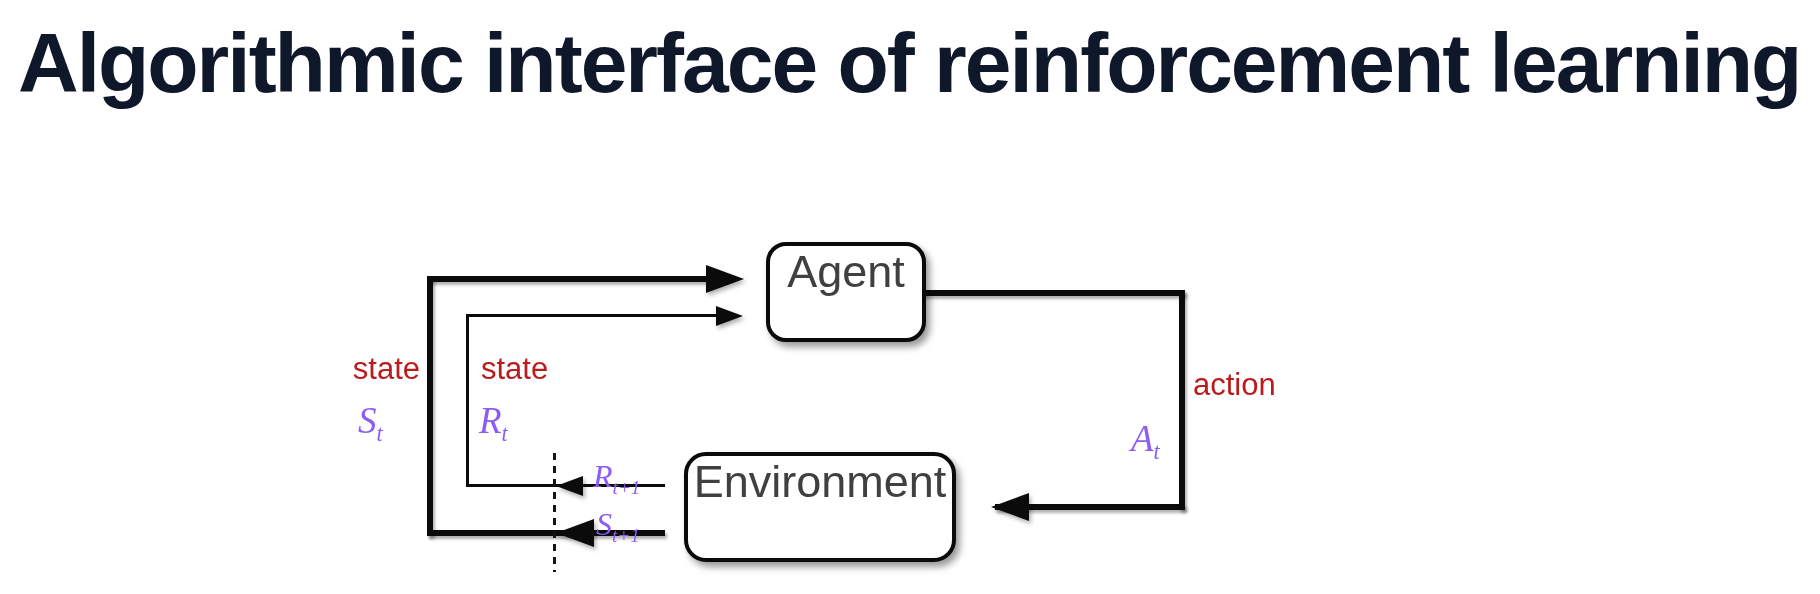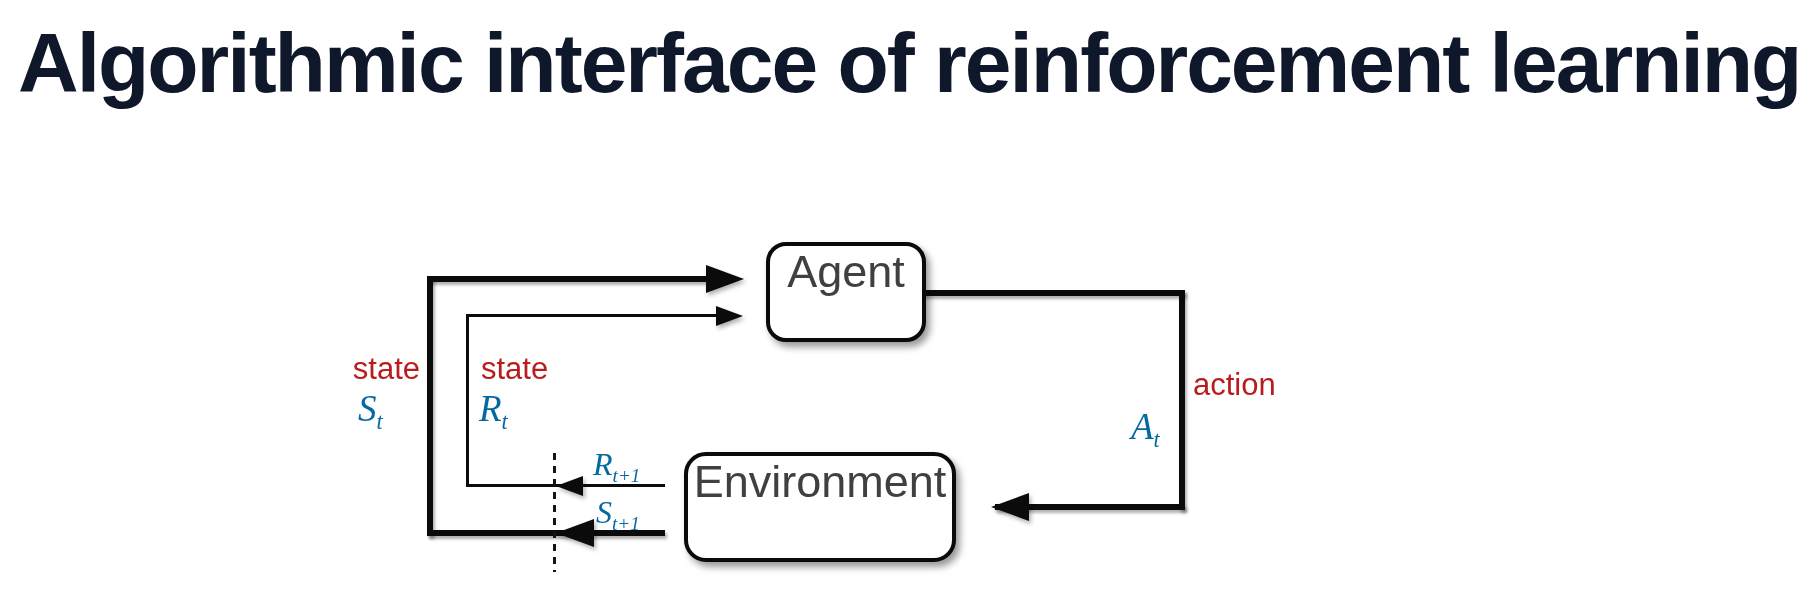--- a/index.html
+++ b/index.html
@@ -69,24 +69,25 @@
     font-size: 31px;
     color: #b91c1c;
     z-index: 2;
     line-height: 1.1;
   }
   .math {
     position: absolute;
     font-family: "Liberation Serif", serif;
     font-style: italic;
     font-size: 37px;
-    color: #0369a1;
+    color: #8b5cf6;
     z-index: 2;
     line-height: 1.0;
     white-space: nowrap;
+    margin-top: 12px;
   }
   .math sub { font-size: 0.60em; font-style: italic; }
   .math.small { font-size: 32px; }
   .lbl.right-align { text-align: right; }
 </style>
 </head>
 <body>
 
 <div class="slide">
 

